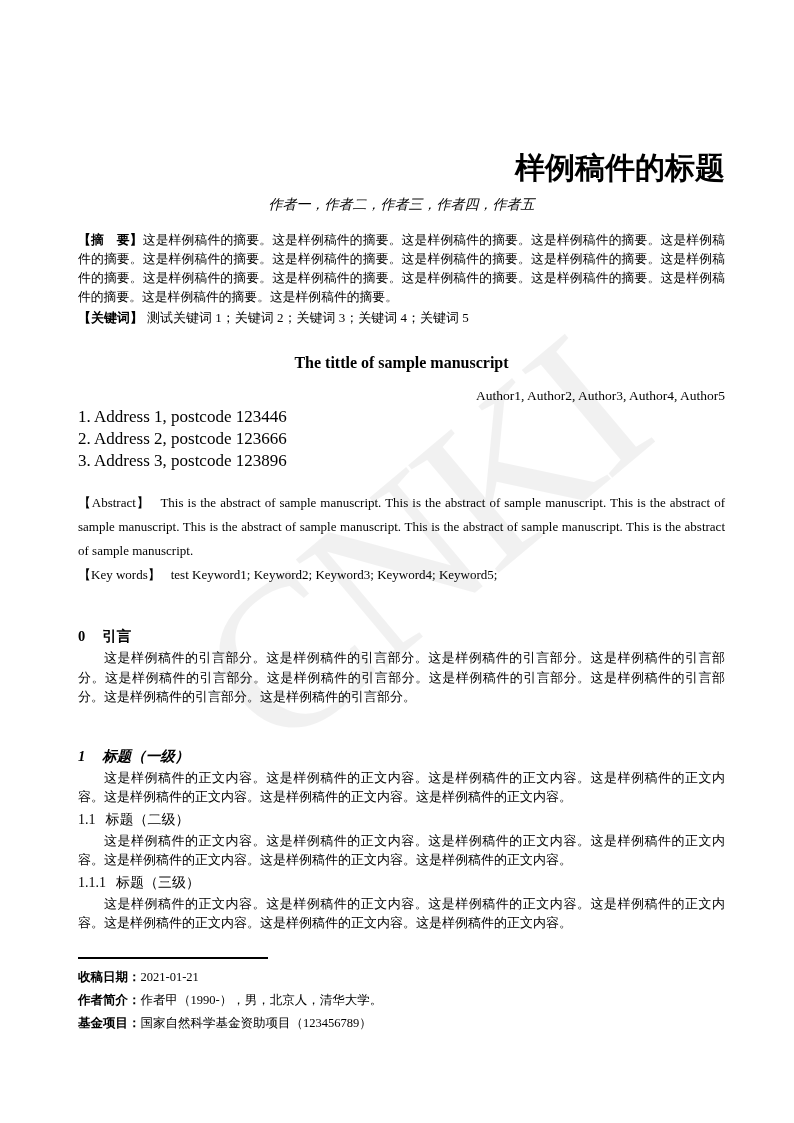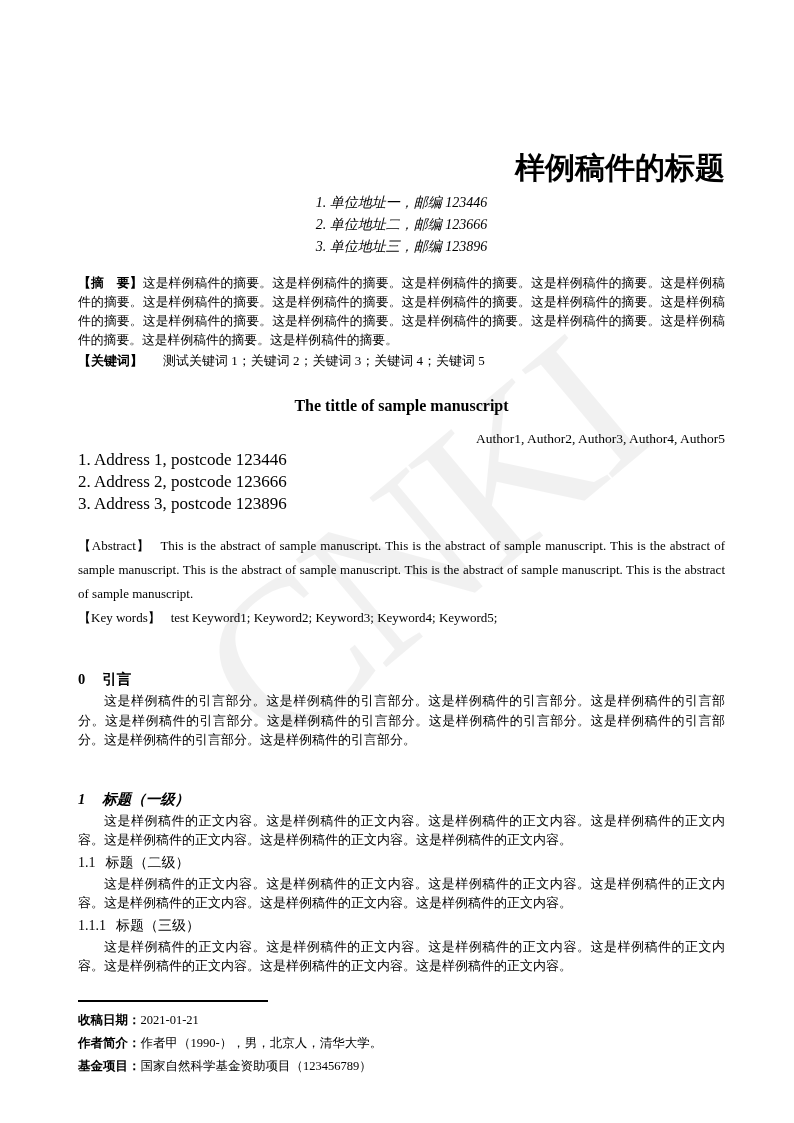--- a/index.html
+++ b/index.html
@@ -63,21 +63,21 @@
   }
   .cn-abstract .label { font-weight: bold; }
   .cn-keywords {
     margin-top: 3px;
     font-size: 13px;
     line-height: 17px;
   }
   .cn-keywords .label {
     font-family: Liberation Sans, sans-serif;
     font-weight: bold;
-    margin-right: 20px;
+    margin-right: 4px;
   }
   .en-title {
     margin-top: 27px;
     text-align: center;
     font-family: Liberation Serif, serif;
     font-weight: bold;
     font-size: 16px;
     line-height: 20px;
   }
   .en-authors {
@@ -145,26 +145,22 @@
 <body>
 
 <div class="page">
 
   <div class="watermark">CNKI</div>
 
   <div class="content">
 
     <h1 class="cn-title">样例稿件的标题</h1>
 
+    <p class="cn-authors">作者一，作者二，作者三，作者四，作者五</p>
 
-    <div class="addr-list">
-      <p class="cn-addr">1. 单位地址一，邮编 123446</p>
-      <p class="cn-addr">2. 单位地址二，邮编 123666</p>
-      <p class="cn-addr">3. 单位地址三，邮编 123896</p>
-    </div>
 
     <p class="cn-abstract"><span class="label">【摘　要】</span><span>这是样例稿件的摘要。这是样例稿件的摘要。这是样例稿件的摘要。这是样例稿件的摘要。这是样例稿件的摘要。这是样例稿件的摘要。这是样例稿件的摘要。这是样例稿件的摘要。这是样例稿件的摘要。这是样例稿件的摘要。这是样例稿件的摘要。这是样例稿件的摘要。这是样例稿件的摘要。这是样例稿件的摘要。这是样例稿件的摘要。这是样例稿件的摘要。这是样例稿件的摘要。</span></p>
 
     <p class="cn-keywords"><span class="label">【关键词】</span><span>测试关键词 1；关键词 2；关键词 3；关键词 4；关键词 5</span></p>
 
     <h2 class="en-title">The tittle of sample manuscript</h2>
 
     <p class="en-authors">Author1, Author2, Author3, Author4, Author5</p>
 
     <div>

